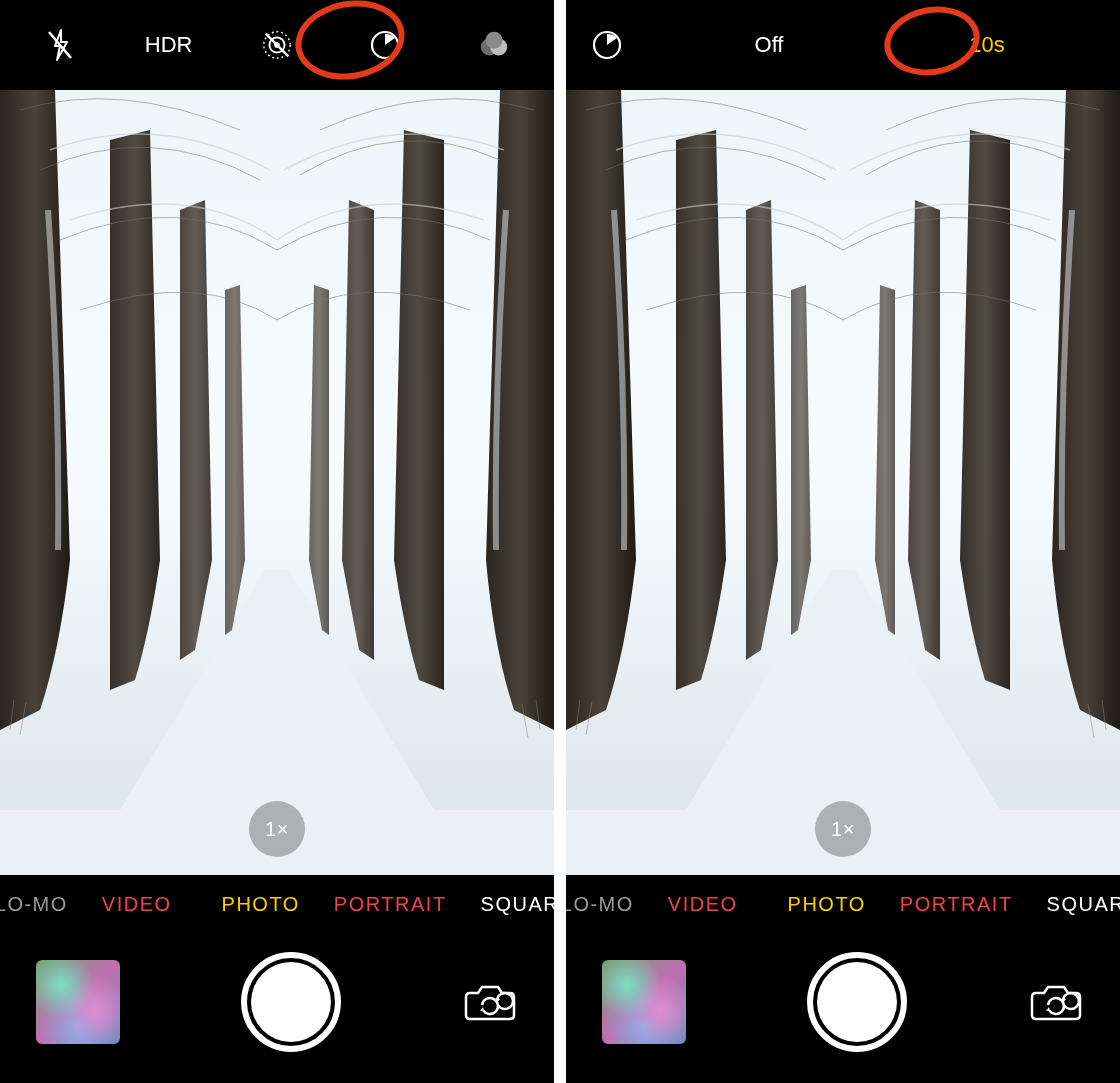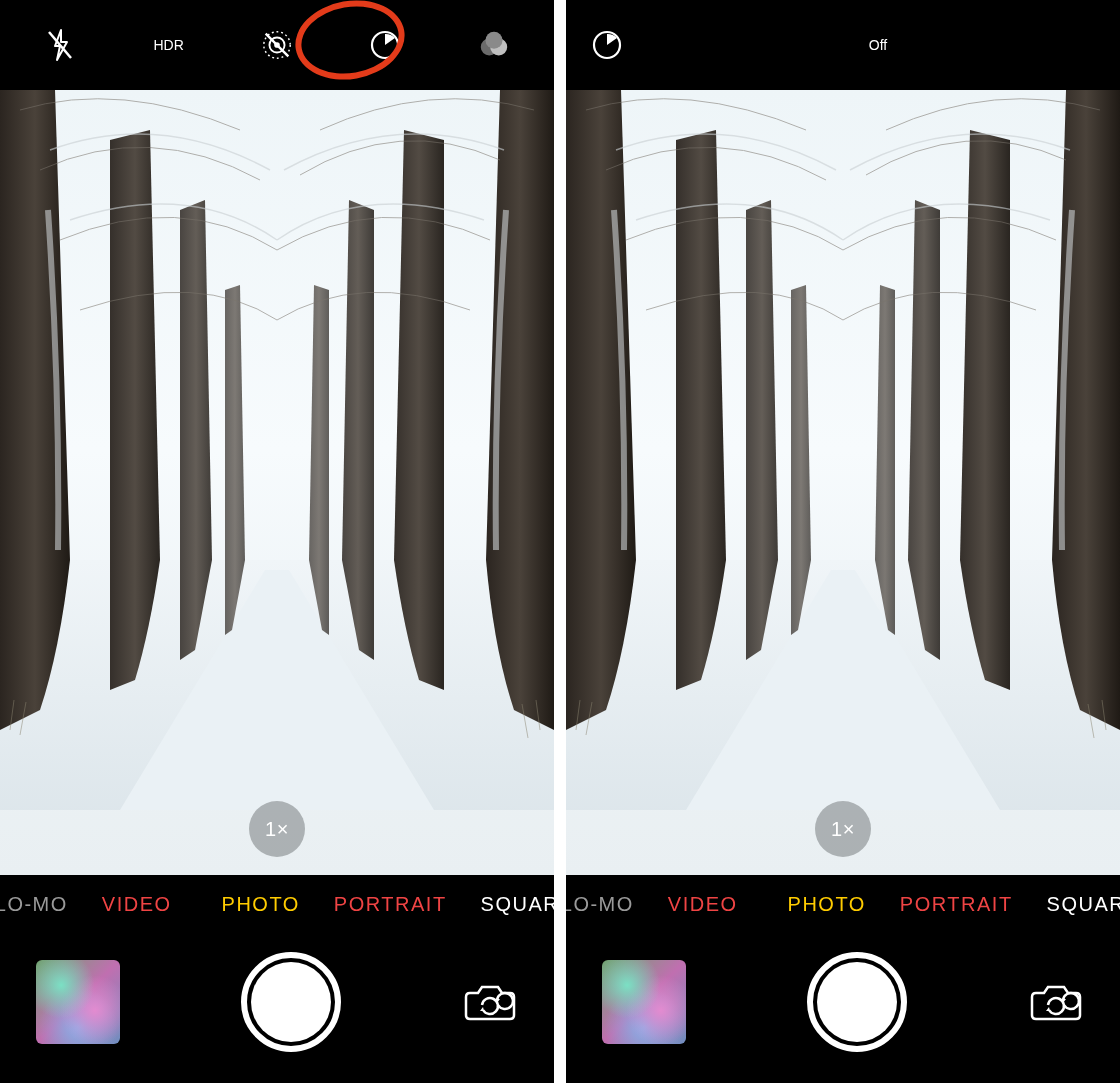--- a/index.html
+++ b/index.html
@@ -29,21 +29,21 @@
     justify-content: space-around;
     padding: 0 6px;
     position: relative;
   }
   .top-item {
     flex: 1;
     display: flex;
     align-items: center;
     justify-content: center;
     color: #fff;
-    font-size: 14px;
+    font-size: 22px;
     font-weight: 500;
     height: 60px;
     cursor: pointer;
     position: relative;
   }
   .top-item.yellow { color: #ffcc00; }
   .icon-wrap { width: 34px; height: 34px; display:flex; align-items:center; justify-content:center; }
   .circle-ann {
     position: absolute;
     border: 6px solid #e33b1a;
@@ -279,20 +279,24 @@
     <div class="top-item" style="flex:0 0 70px; justify-content:flex-start;">
       <span class="icon-wrap">
         <svg width="34" height="34" viewBox="0 0 34 34">
           <circle cx="17" cy="17" r="13" fill="none" stroke="#fff" stroke-width="2.2"></circle>
           <path d="M17 17 L17 6 A13 13 0 0 1 27 10 Z" fill="#fff"></path>
         </svg>
       </span>
     </div>
     <div class="top-item" style="flex:1;">
       <span>Off</span>
+    </div>
+    <div class="top-item yellow" style="flex:1; position:relative;">
+      <span>10s</span>
+      <span class="circle-ann" style="width:96px; height:68px; left:6px; top:-8px;"></span>
     </div>
   </div>
 
   <div class="viewfinder">
     <svg class="scene" viewBox="0 0 554 720" preserveAspectRatio="xMidYMid slice">
       <rect width="554" height="720" fill="url(#sky1)"></rect>
       <rect y="470" width="554" height="260" fill="url(#snow1)"></rect>
       <path d="M120 720 L265 480 L289 480 L434 720 Z" fill="#eaf1f5"></path>
       <path d="M0 0 L55 0 L70 470 Q60 560 40 620 L0 640 Z" fill="url(#bark1)"></path>
       <path d="M110 50 L150 40 L160 470 Q150 540 135 590 L110 600 Z" fill="url(#bark1)" opacity="0.95"></path>

